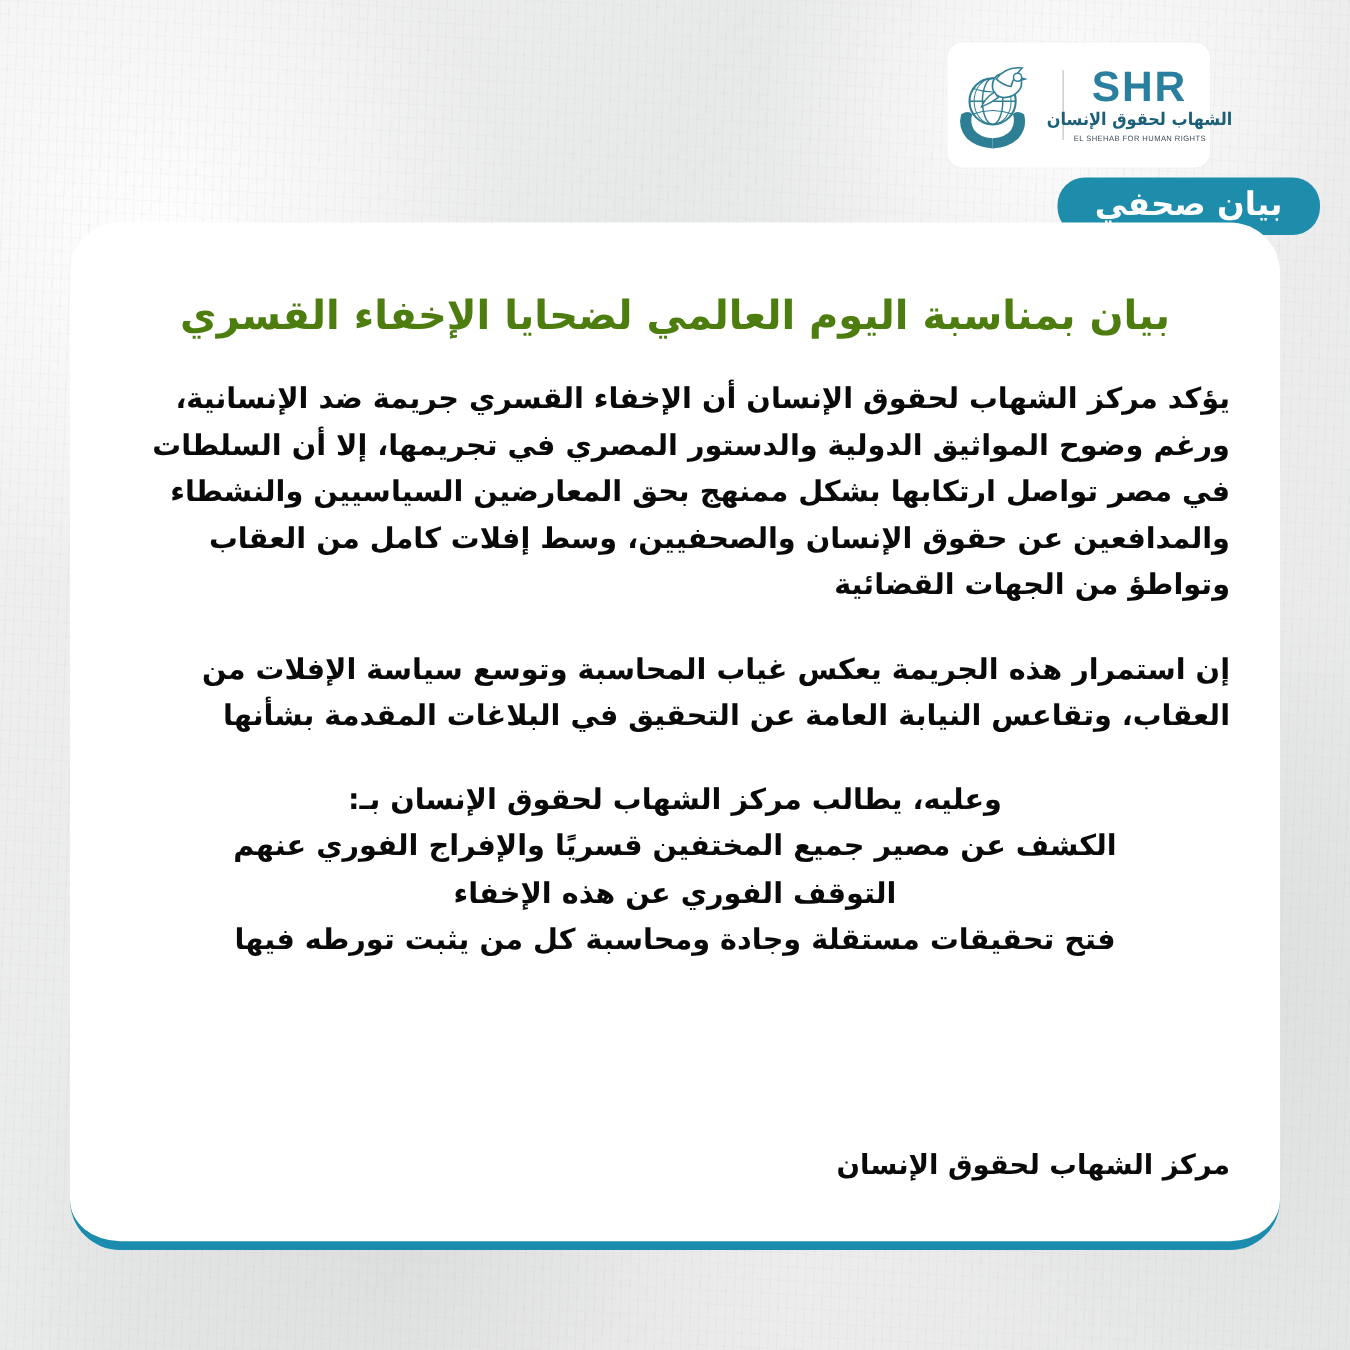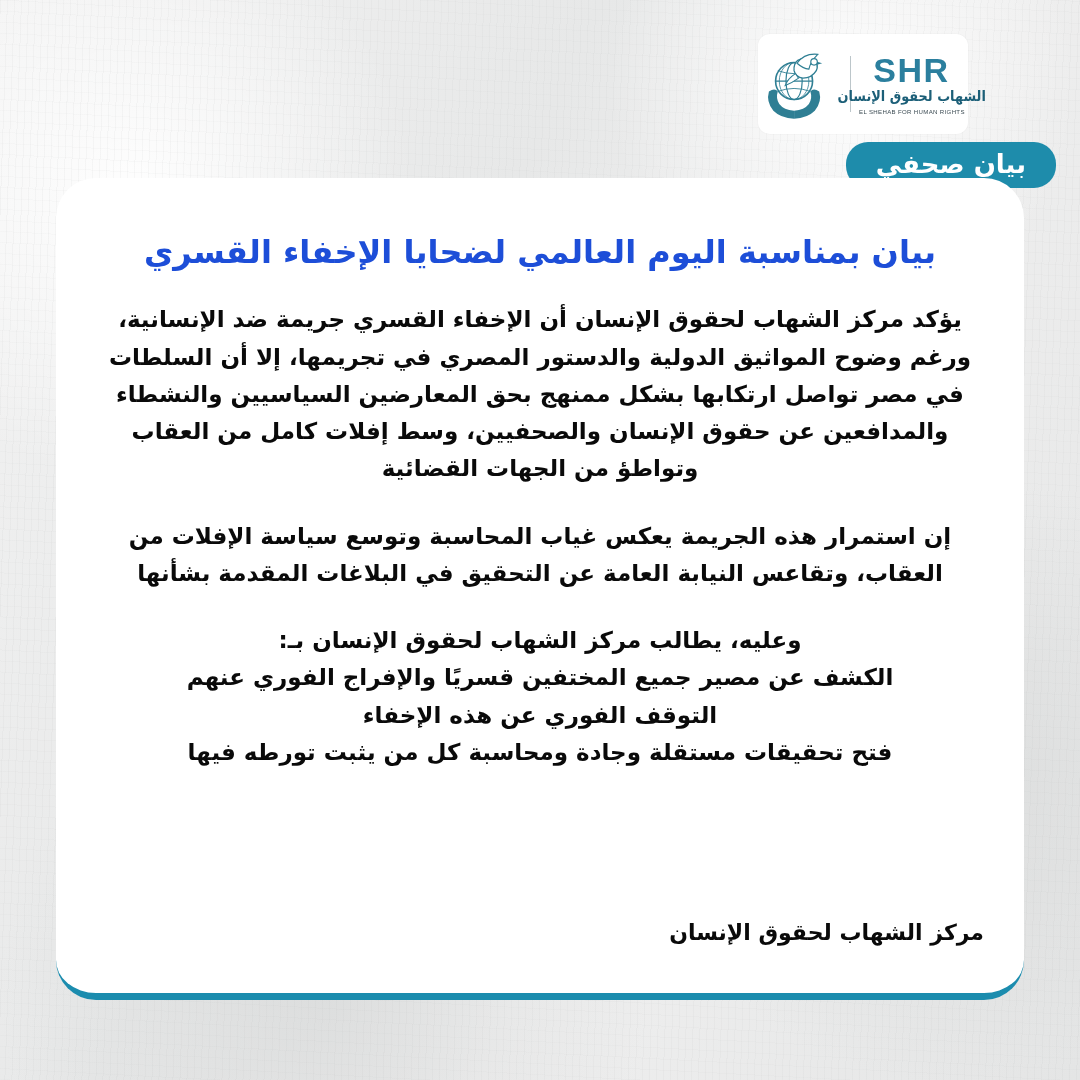--- a/index.html
+++ b/index.html
@@ -138,39 +138,39 @@
     top: 178px;
     bottom: 80px;
     background: #ffffff;
     border-radius: 40px;
     border-bottom: 7px solid #1b8cae;
     box-sizing: border-box;
     padding: 48px 34px 0 34px;
   }
 
   .title {
-    color: #1d4ed8;
+    color: #4d7c0f;
     font-size: 32px;
     font-weight: bold;
     text-align: center;
     line-height: 1.42;
     margin: 0 30px 0 30px;
     padding-top: 4px;
   }
 
   .body {
     margin-top: 26px;
     color: #0a0a0a;
     font-size: 23px;
     font-weight: bold;
     line-height: 1.62;
   }
 
   .para {
-    text-align: center;
+    text-align: right;
     margin: 0 6px 30px 6px;
   }
   .para:last-of-type { margin-bottom: 0; }
 
   .demands-intro {
     text-align: center;
     margin: 0 6px 0 6px;
   }
   .demands-list {
     list-style: none;

